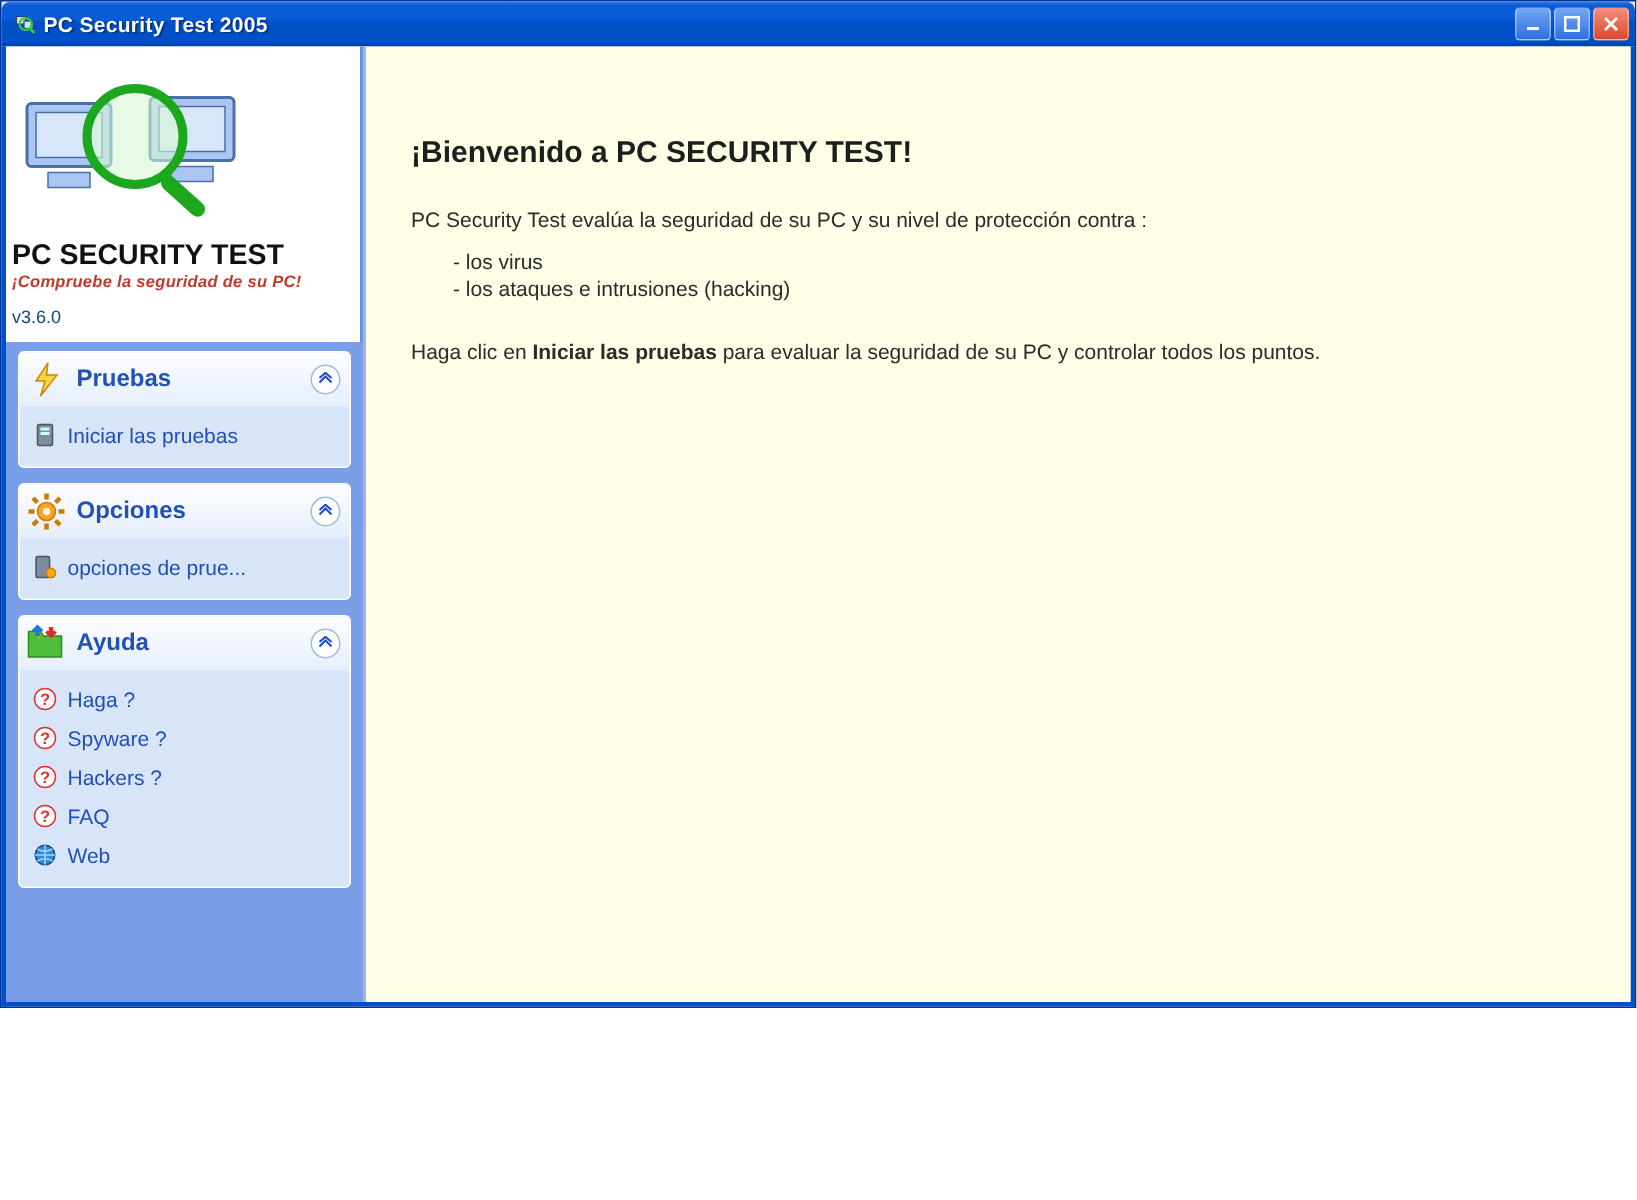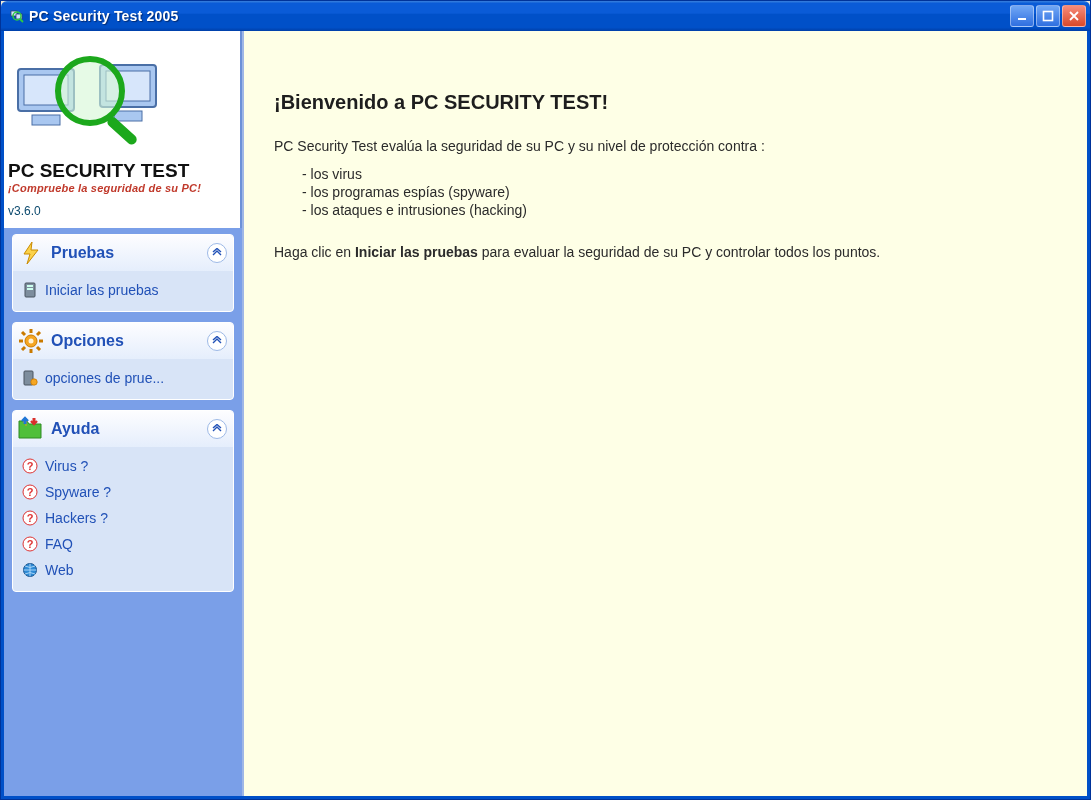--- a/index.html
+++ b/index.html
@@ -1,17 +1,17 @@
 <!DOCTYPE html>
 <html><head>
 <meta charset="utf-8">
 <style>
   html, body { margin:0; padding:0; height:100%; }
   body { font-family: Tahoma, Verdana, Arial, sans-serif; font-size:12px; background:#fff; }
-  .window { width:1091px; height:800px; border:1px solid #003399; display:flex; flex-direction:column; box-sizing:border-box; background:#ece9d8; }
+  .window { width:1091px; height:672px; border:1px solid #003399; display:flex; flex-direction:column; box-sizing:border-box; background:#ece9d8; }
 
   
   .titlebar { height:30px; background:linear-gradient(to bottom, #3a81dd 0%, #0a5bd7 8%, #0a5bd7 40%, #0050c8 45%, #0050c8 88%, #003fa8 100%); display:flex; align-items:center; color:white; font-size:14px; padding:0 4px; border-top-left-radius:6px; border-top-right-radius:6px;}
   .titlebar .icon { width:16px; height:16px; margin:0 4px; display:flex; align-items:center; justify-content:center;}
   .titlebar .title { flex:1; font-weight:bold; text-shadow: 1px 1px 1px #002a72; letter-spacing:.2px;}
   .winbtns { display:flex; gap:2px; }
   .winbtn { width:24px; height:22px; border-radius:3px; border:1px solid #fff6; display:flex; align-items:center; justify-content:center; box-sizing:border-box; cursor:pointer;}
   .winbtn svg { display:block;}
   .winbtn.blue { background:linear-gradient(to bottom,#71a7f5,#2f6fe0); }
   .winbtn.red  { background:linear-gradient(to bottom,#f68b7a,#d9492a); }
@@ -199,21 +199,21 @@
               </span>
           </div>
           <div class="gbody">
             <div class="item">
               <span class="ii">
                   <svg width="16" height="16">
                     <circle cx="8" cy="8" r="7" fill="#fff" stroke="#d33"></circle>
                     <text x="8" y="12" text-anchor="middle" font-size="11" font-weight="bold" fill="#d33">?</text>
                   </svg>
                 </span>
-              <span>Virus ?</span>
+              <span>Haga ?</span>
             </div>
             <div class="item">
               <span class="ii">
                   <svg width="16" height="16">
                     <circle cx="8" cy="8" r="7" fill="#fff" stroke="#d33"></circle>
                     <text x="8" y="12" text-anchor="middle" font-size="11" font-weight="bold" fill="#d33">?</text>
                   </svg>
                 </span>
               <span>Spyware ?</span>
             </div>
@@ -248,21 +248,20 @@
         </div>
 
       </div>
     </div>
 
     <div class="content">
       <h1>¡Bienvenido a PC SECURITY TEST!</h1>
       <p>PC Security Test evalúa la seguridad de su PC y su nivel de protección contra :</p>
       <ul>
         <li>los virus</li>
-        <li>los programas espías (spyware)</li>
         <li>los ataques e intrusiones (hacking)</li>
       </ul>
       <p>
         <span>Haga clic en </span>
         <span class="strong">Iniciar las pruebas</span>
         <span> para evaluar la seguridad de su PC y controlar todos los puntos.</span>
       </p>
       <div class="spacer"></div>
     </div>
 

